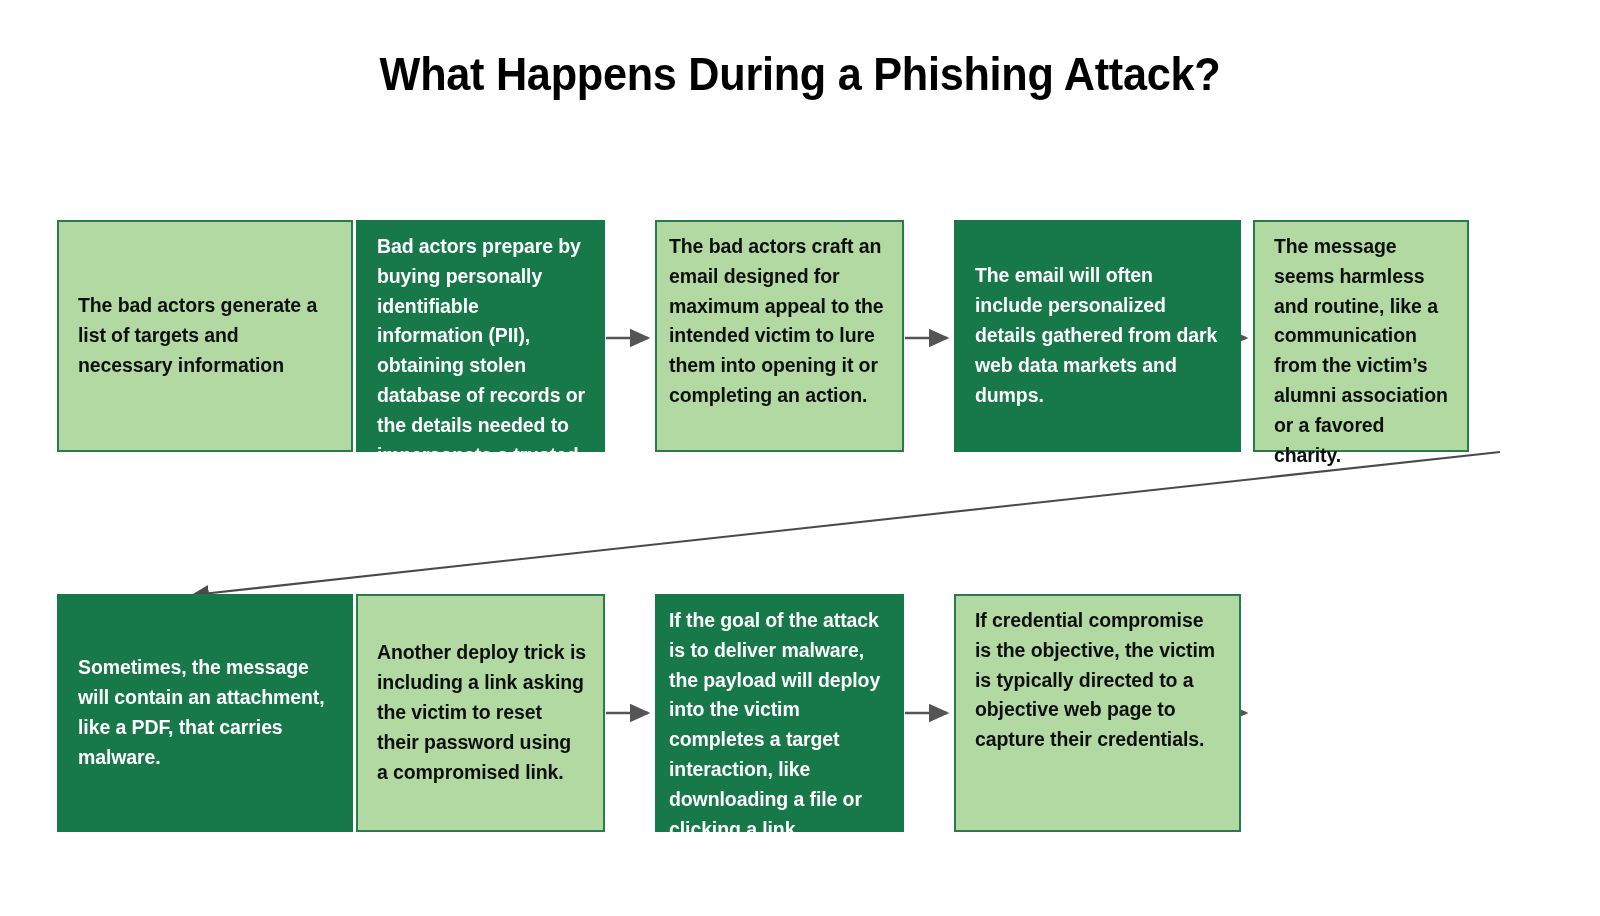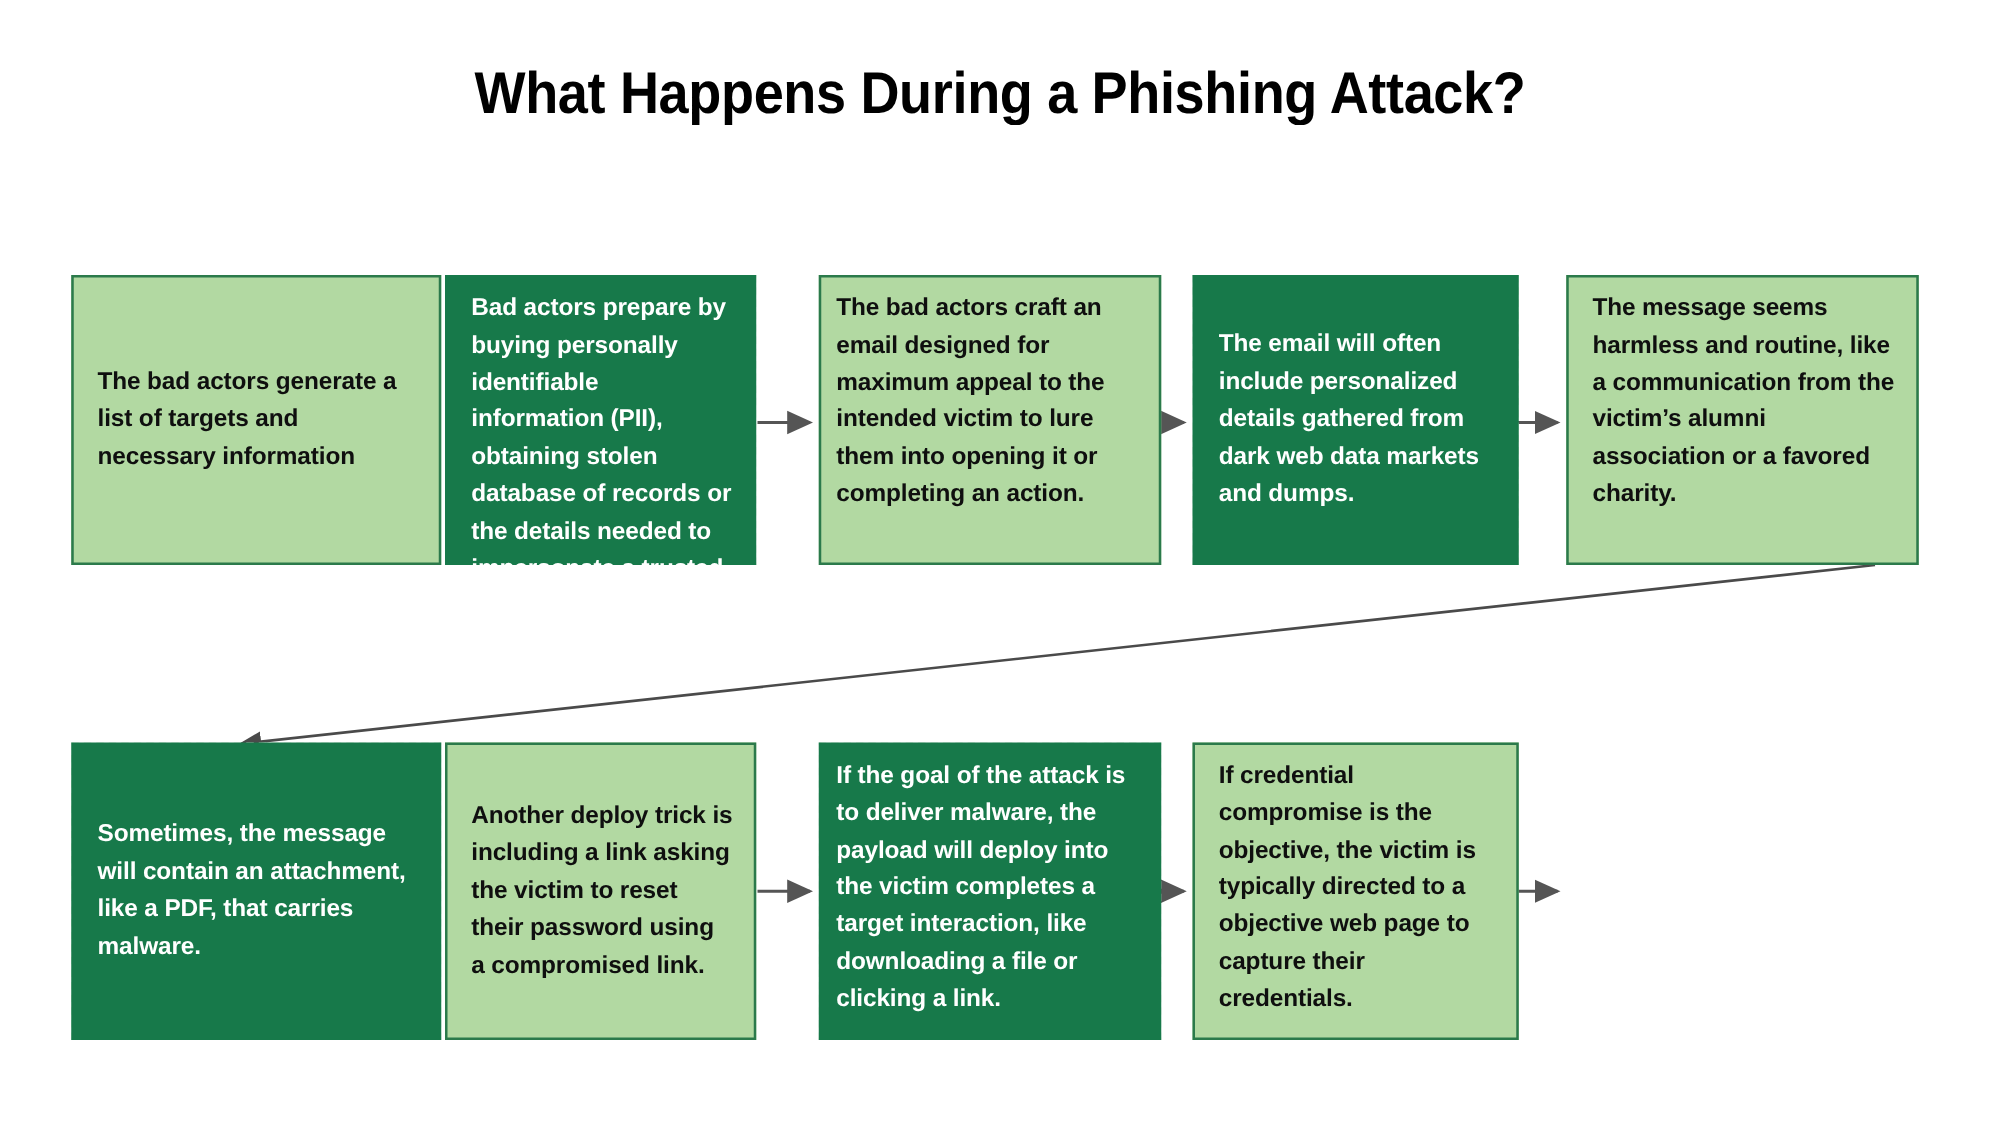--- a/index.html
+++ b/index.html
@@ -79,23 +79,23 @@
     background: #17794a;
     z-index: -1;
   }
 
   
   .row1 { top: 220px; height: 232px; }
   .row2 { top: 594px; height: 238px; }
 
   .col1 { left: 57px;   width: 296px; }
   .col2 { left: 356px;  width: 249px; }
-  .col3 { left: 655px;  width: 274px; padding-left: 12px; }
-  .col4 { left: 954px;  width: 261px; }
-  .col5 { left: 1253px; width: 282px; }
+  .col3 { left: 655px;  width: 249px; padding-left: 12px; }
+  .col4 { left: 954px;  width: 287px; }
+  .col5 { left: 1253px; width: 216px; }
 
   
   .flow-box.align-top { align-items: flex-start; }
 
   
   #arrow-layer {
     position: absolute;
     left: 0; top: 0;
     width: 1600px;
     height: 916px;

